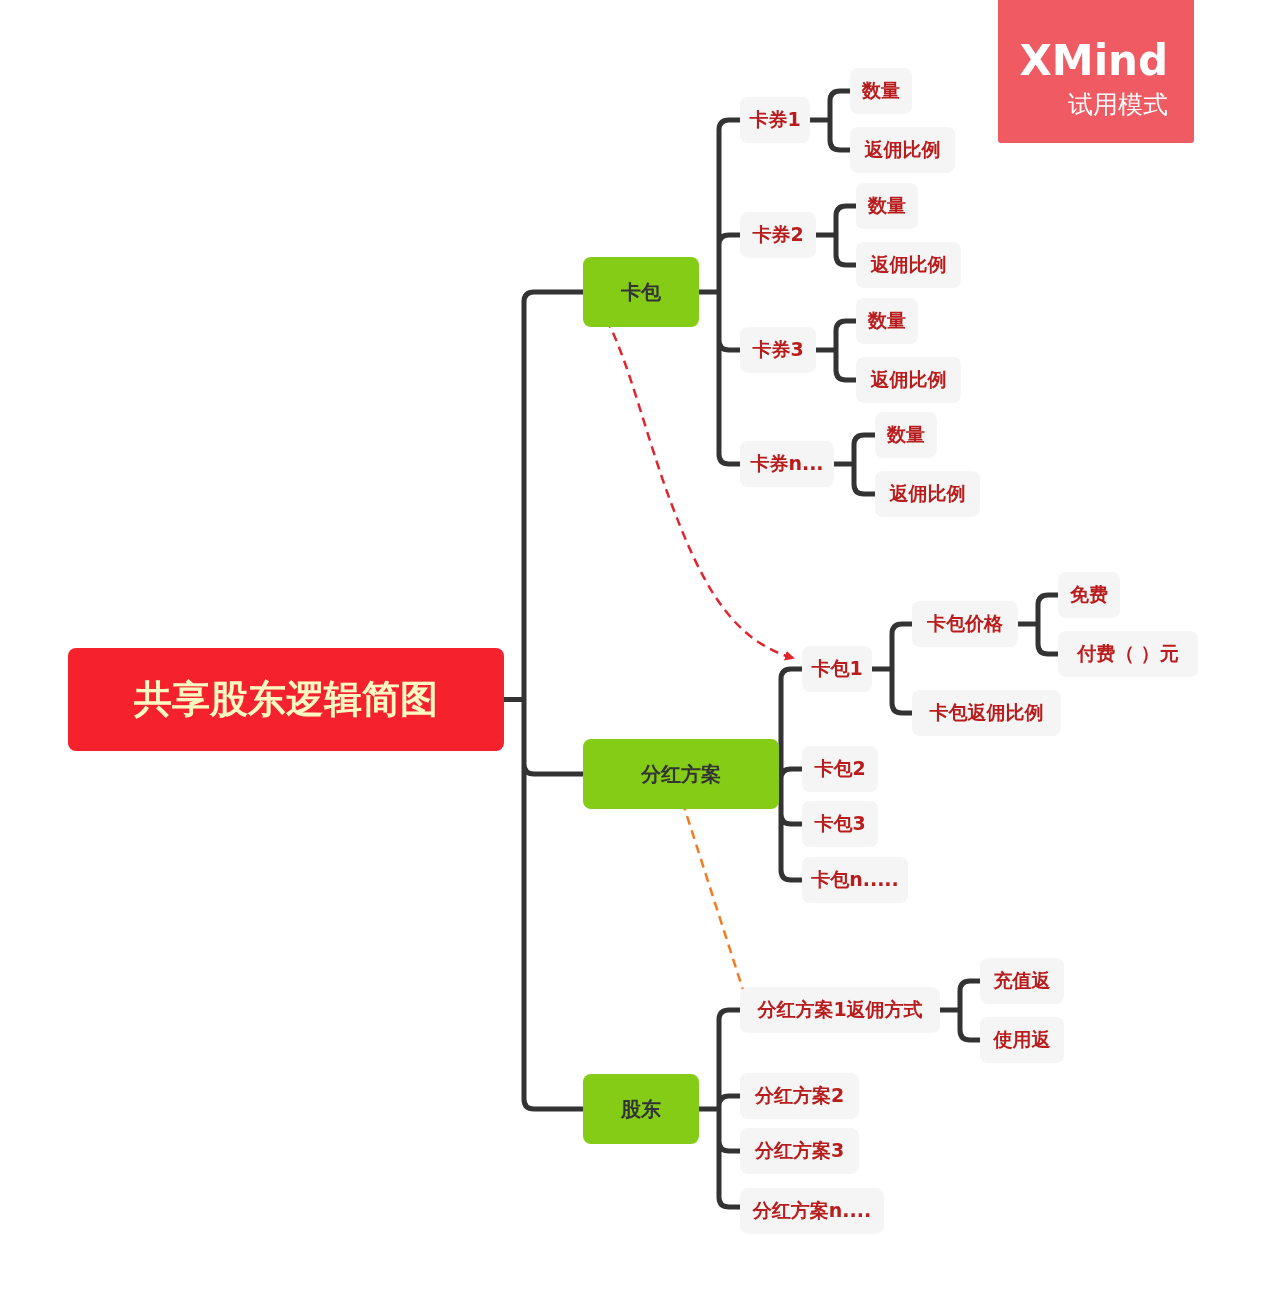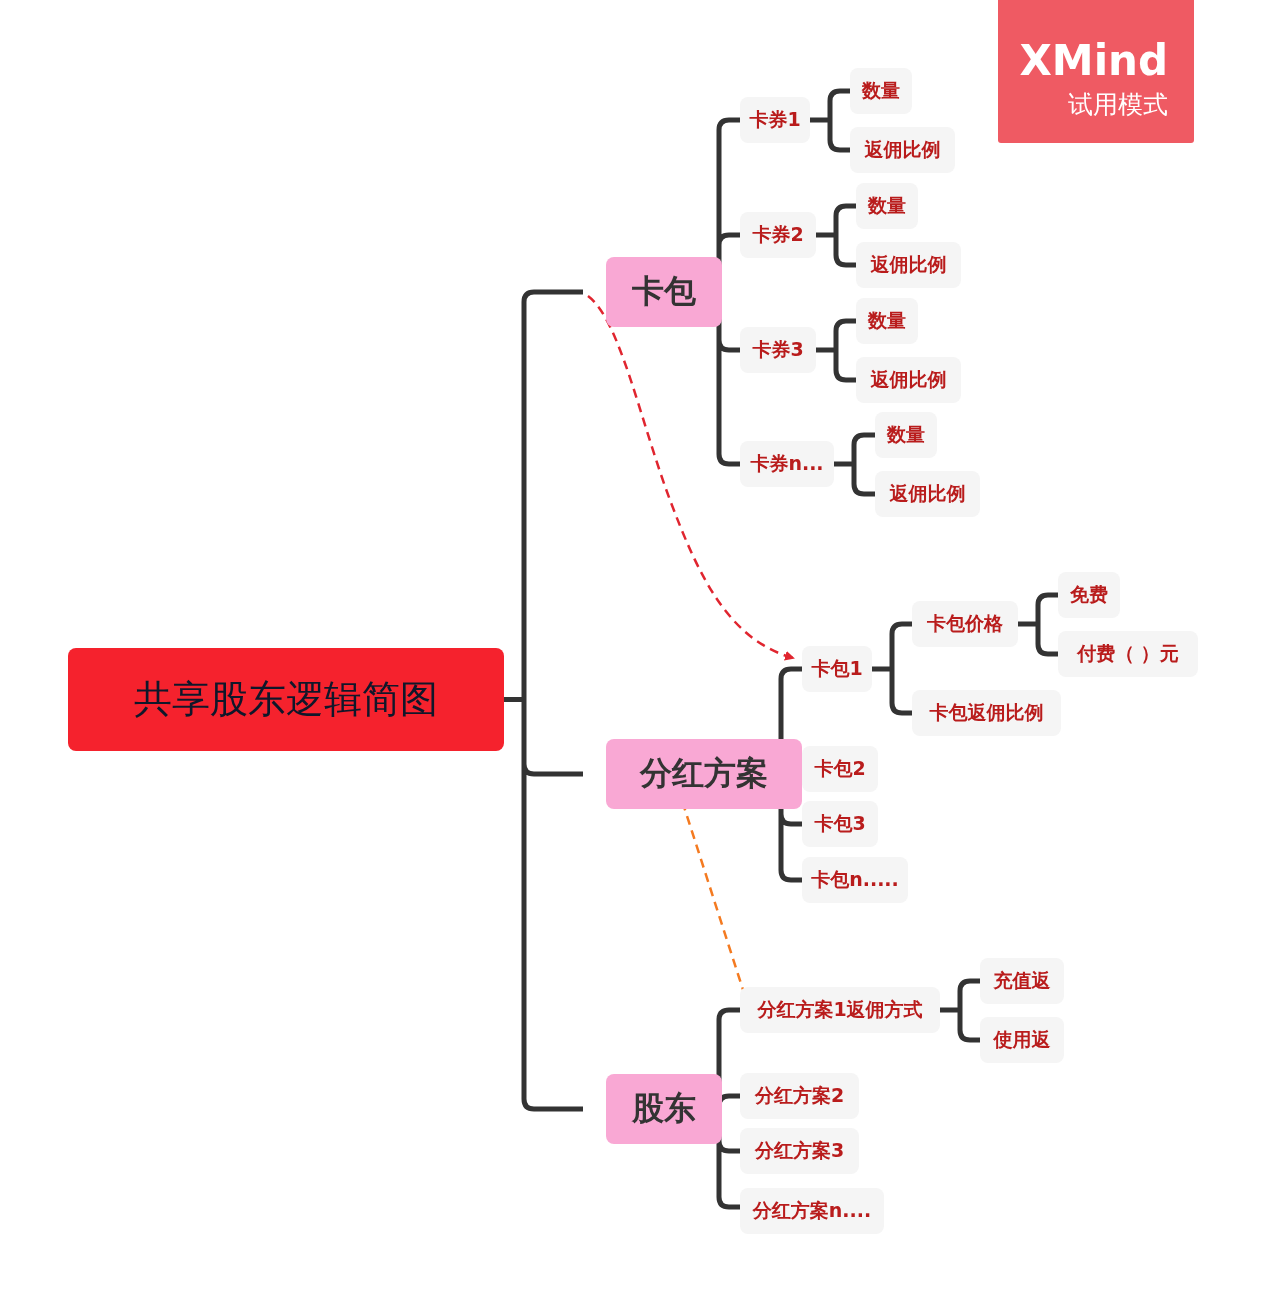--- a/index.html
+++ b/index.html
@@ -1,22 +1,22 @@
 <!DOCTYPE html>
 <html><head>
 <meta charset="utf-8">
 <style>
   html, body { margin: 0; padding: 0; background: #ffffff; }
   body { width: 1267px; height: 1298px; position: relative; overflow: hidden;
          font-family: "DejaVu Sans", "Liberation Sans", sans-serif; }
   #lines { position: absolute; left: 0; top: 0; width: 1267px; height: 1298px; pointer-events: none; }
   .node { position: absolute; box-sizing: border-box; display: flex; align-items: center; justify-content: center;
           color: #333333; white-space: nowrap; cursor: pointer; }
-  .root { background: #f5222d; color: #0f172a; border-radius: 8px; font-size: 38px; font-weight: normal; }
-  .main { background: #f9a8d4; border-radius: 8px; font-size: 32px; font-weight: bold; color: #333; margin-left: 23px; }
+  .root { background: #f5222d; color: #fef9c3; border-radius: 8px; font-size: 38px; font-weight: bold; }
+  .main { background: #84cc16; border-radius: 8px; font-size: 20px; font-weight: bold; color: #333; }
   .sub  { background: #f5f5f5; border-radius: 8px; font-size: 19px; font-weight: bold; color: #b91c1c; }
   .watermark { position: absolute; left: 998px; top: 0; width: 196px; height: 143px; background: #ef5a63;
                border-radius: 0 0 3px 3px; color: #fff; }
   .wm-title { position: absolute; right: 26px; top: 36px; font-size: 42px; font-weight: bold; letter-spacing: 0px;
               font-family: "DejaVu Sans", sans-serif; }
   .wm-sub { position: absolute; right: 26px; top: 88px; font-size: 25px; }
 </style>
 </head>
 <body>
 

